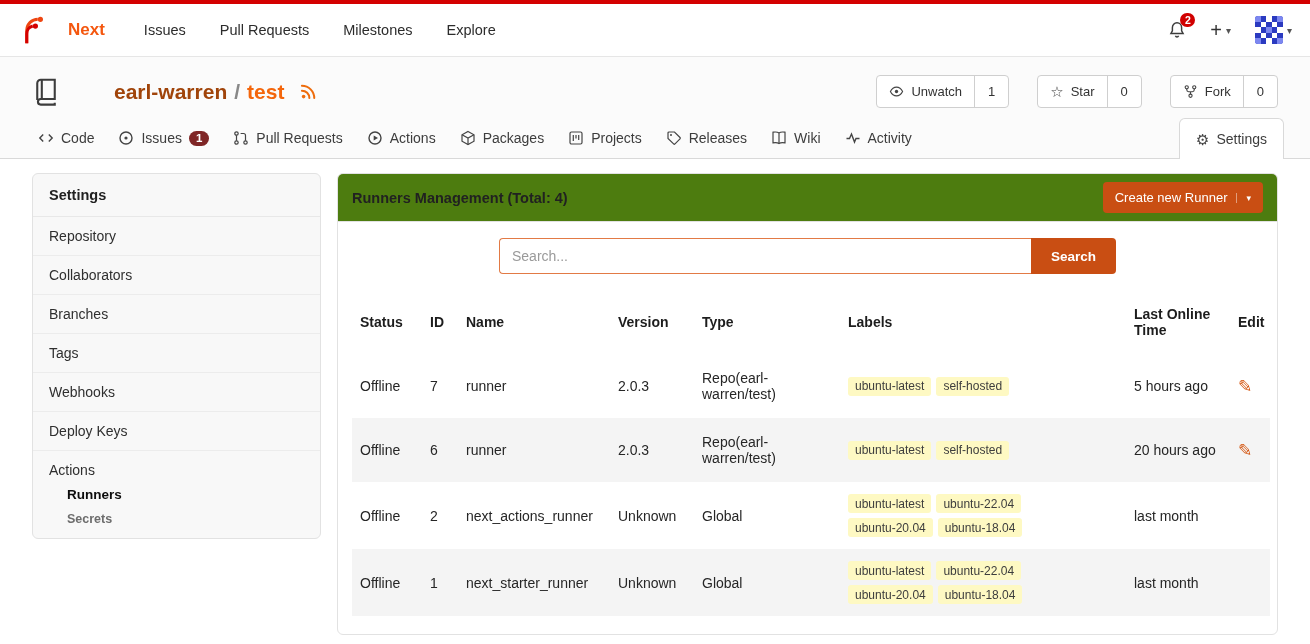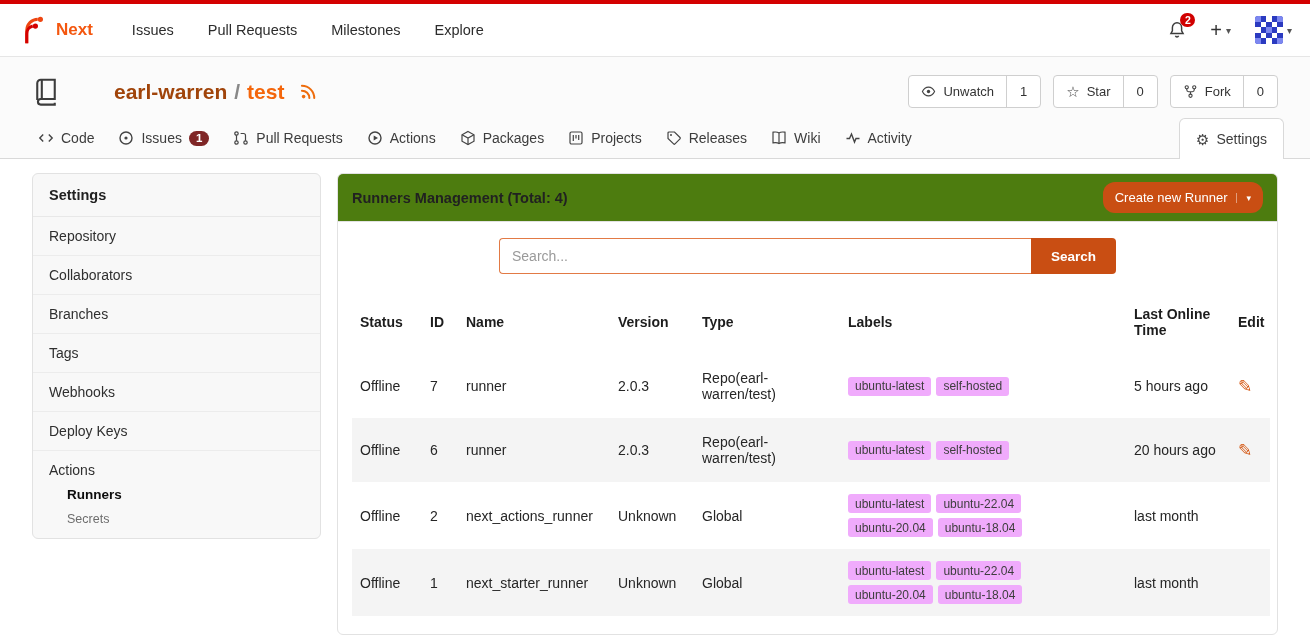--- a/index.html
+++ b/index.html
@@ -6,42 +6,42 @@
   body {
     width: 1310px; height: 644px; overflow: hidden;
     font-family: "Liberation Sans", "DejaVu Sans", sans-serif;
     font-size: 14px; color: #212121; background: #fff;
   }
   .top-accent { height: 4px; background: #d40000; }
 
   
   .navbar { display: flex; align-items: center; height: 53px; padding: 0 18px;
             border-bottom: 1px solid #e6e6e6; background: #fff; }
-  .brand { display: flex; align-items: center; gap: 8px; margin-right: 22px; cursor: pointer; }
+  .brand { display: flex; align-items: center; gap: 20px; margin-right: 22px; cursor: pointer; }
   .brand-name { color: #f4570f; font-weight: 700; font-size: 17px; }
   .nav-link { padding: 0 17px; font-size: 14.5px; color: #2c2c2c; cursor: pointer; }
   .nav-right { margin-left: auto; display: flex; align-items: center; gap: 24px; }
   .bell-wrap { position: relative; cursor: pointer; display: flex; align-items: center; }
   .badge-dot { position: absolute; top: -8px; right: -9px; background: #d10000; color: #fff;
                border-radius: 9px; font-size: 10.5px; padding: 1px 4.5px; font-weight: 700; }
   .caret { color: #555; font-size: 10px; margin-left: 4px; }
   .plus-wrap { display: flex; align-items: center; cursor: pointer; }
   .plus { font-size: 20px; color: #333; line-height: 1; }
   .avatar-wrap { display: flex; align-items: center; cursor: pointer; }
   .avatar { width: 28px; height: 28px; border-radius: 3px; overflow: hidden; display: block; }
 
   
   .repo-head { background: #fbfbfb; }
   .repo-title-row { display: flex; align-items: center; padding: 18px 32px 10px; gap: 10px; }
   .repo-name { font-size: 21px; display: flex; align-items: center; gap: 4px; }
   .owner-link { color: #a0440a; cursor: pointer; margin-left: 44px; }
   .sep { color: #888; margin: 0 3px; }
   .repo-link { color: #f4660b; cursor: pointer; }
   .rss { margin-left: 6px; cursor: pointer; display: flex; }
-  .repo-actions { margin-left: auto; display: flex; gap: 12px; }
+  .repo-actions { margin-left: auto; display: flex; gap: 28px; }
   .split-btn { display: flex; border: 1px solid #cfcfcf; border-radius: 4px; overflow: hidden;
                background: #fff; font-size: 13px; color: #333; }
   .split-main { display: flex; align-items: center; gap: 7px; padding: 8px 12px; cursor: pointer; }
   .split-count { padding: 8px 13px; border-left: 1px solid #cfcfcf; cursor: pointer; }
 
   
   .tabs { display: flex; align-items: flex-end; padding: 0 26px; border-bottom: 1px solid #d9d9d9; }
   .tab { display: flex; align-items: center; gap: 7px; padding: 12px 12px; font-size: 14px;
          color: #3d3d3d; cursor: pointer; white-space: nowrap; text-align: center; }
   .cnt-badge { background: #7f2626; color: #fff; font-size: 11.5px; border-radius: 9px;
@@ -52,30 +52,30 @@
 
   
   .content { display: flex; gap: 16px; padding: 14px 32px; background: #fff; }
 
   .sidebar { width: 289px; border: 1px solid #e2e2e2; border-radius: 6px; background: #f8f8f8;
              align-self: flex-start; overflow: hidden; }
   .sidebar-title { font-weight: 700; padding: 13px 16px; border-bottom: 1px solid #e8e8e8; font-size: 14.5px; }
   .sidebar-item { padding: 11px 16px; font-size: 14px; color: #2f2f2f;
                   border-bottom: 1px solid #ececec; cursor: pointer; }
   .sidebar-group-label { padding: 11px 16px 4px; font-size: 14px; color: #2f2f2f; cursor: pointer; }
-  .sub-item { padding: 5px 16px 5px 34px; font-size: 13.5px; color: #2f2f2f; cursor: pointer; }
+  .sub-item { padding: 5px 16px 5px 34px; font-size: 13.5px; color: #2f2f2f; cursor: pointer; font-weight: bold; }
   .sub-item.active { font-weight: 700; color: #0d0d0d; }
   .sub-item.muted { color: #6d6d6d; font-size: 12.5px; padding-bottom: 12px; }
 
   .panel { flex: 1; border: 1px solid #e2e2e2; border-radius: 6px; overflow: hidden;
            background: #fff; align-self: flex-start; }
   .panel-header { display: flex; align-items: center; justify-content: space-between;
                   background: #4d7c0f; border-bottom: 1px solid #e2e2e2; padding: 8px 14px; }
   .panel-title { font-weight: 700; font-size: 14.5px; }
-  .btn-accent { background: #c94e13; color: #fff; border: none; border-radius: 12px; font-size: 13px;
+  .btn-accent { background: #c94e13; color: #fff; border: none; border-radius: 4px; font-size: 13px;
                 padding: 8px 12px; display: flex; align-items: center; cursor: pointer; }
   .btn-caret { margin-left: 9px; padding-left: 9px; border-left: 1px solid rgba(255,255,255,.45);
                font-size: 9px; }
   .panel-body { padding: 16px 14px 18px; }
 
   .search-row { display: flex; justify-content: center; }
   .search-input { width: 532px; border: 1px solid #e27a45; border-right: none;
                   border-radius: 4px 0 0 4px; padding: 9px 12px; font-size: 14px; outline: none;
                   color: #333; font-family: "Liberation Sans", "DejaVu Sans", sans-serif; }
   .search-input::placeholder { color: #9a9a9a; }
@@ -84,21 +84,21 @@
                 font-family: "Liberation Sans", "DejaVu Sans", sans-serif; }
 
   table { width: 100%; border-collapse: collapse; table-layout: fixed; margin-top: 16px; }
   th { text-align: left; font-size: 14px; font-weight: 700; padding: 16px 8px; color: #1d1d1d;
        vertical-align: middle; }
   td { padding: 12px 8px; font-size: 14px; vertical-align: middle; color: #262626; }
   tbody tr { height: 64px; }
   tbody tr:nth-child(even) { background: #f4f4f4; }
   .cell-type { overflow-wrap: anywhere; }
   .chips { display: flex; flex-wrap: wrap; gap: 5px; max-width: 195px; }
-  .chip { background: #f0abfc; color: #3d3d3d; font-size: 12px; padding: 2.5px 7px;
+  .chip { background: #fef9c3; color: #3d3d3d; font-size: 12px; padding: 2.5px 7px;
           border-radius: 3px; white-space: nowrap; }
   .edit-btn { color: #d4540e; font-size: 17px; cursor: pointer; background: none; border: none;
               line-height: 1; }
   svg.icon { display: block; }
 </style>
 </head>
 <body>
 
 <div class="top-accent"></div>
 

